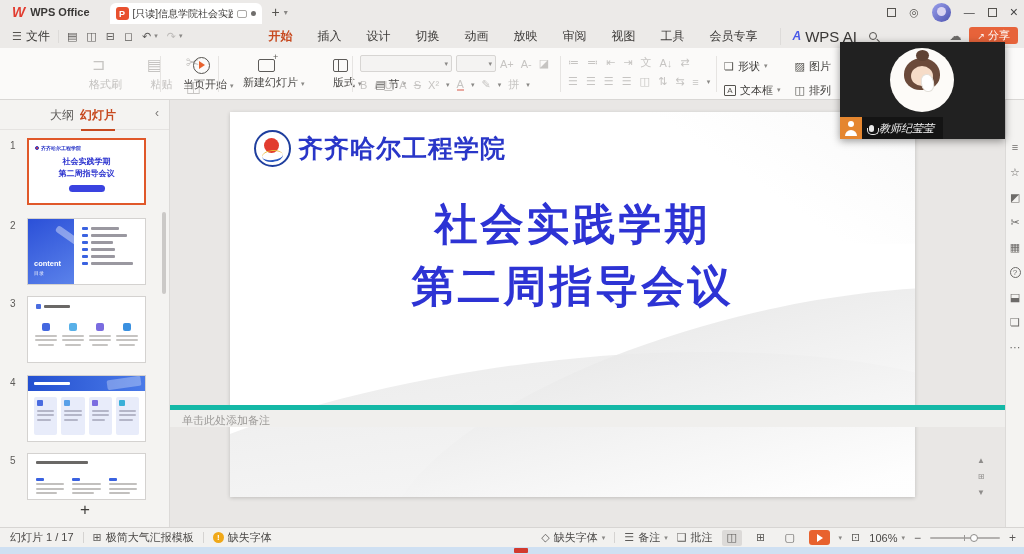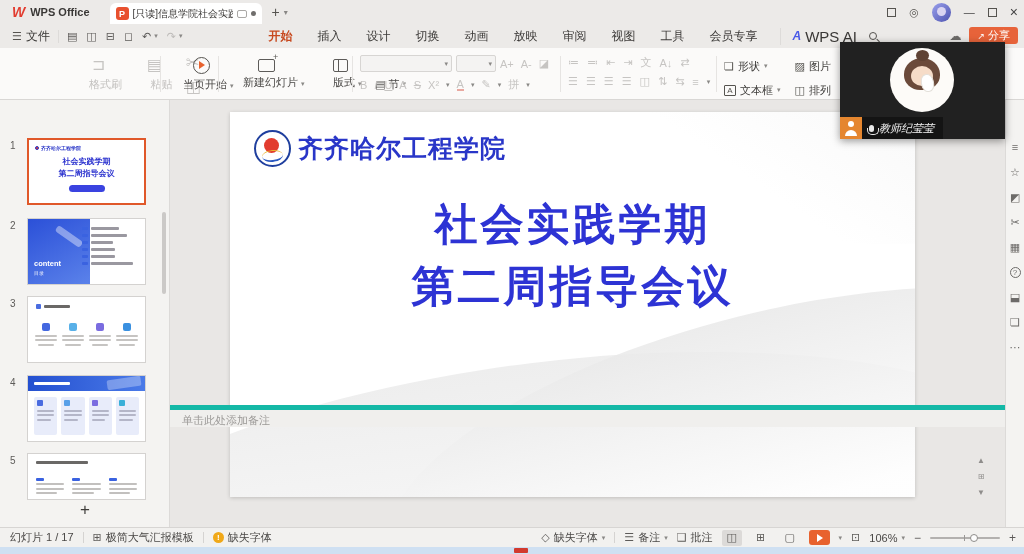--- a/index.html
+++ b/index.html
@@ -95,21 +95,21 @@
   .sp-scroll { position:absolute; left:162px; top:112px; width:4px; height:82px; border-radius:2px; background:#cbc9c7; }
   .add-slide { position:absolute; left:0; width:170px; top:400px; text-align:center; font-size:17px; color:#3e3c3a; }
 
   
   .t1-school { position:absolute; top:5px; left:6px; display:flex; align-items:center; gap:2px; }
   .t1-logo { width:4px; height:4px; border-radius:50%; border:1px solid #2936c8; background:#e23c2f; }
   .t1-school span { font-size:5px; font-weight:700; color:#2936c8; }
   .t1-title { position:absolute; top:16px; left:0; width:100%; text-align:center; font-size:8px; line-height:1.45; font-weight:800; color:#2c33cf; }
   .t1-pill { position:absolute; top:45px; left:50%; transform:translateX(-50%); width:36px; height:7px; border-radius:4px; background:#3a43e0; }
   
-  .t2-left { position:absolute; left:0; top:0; bottom:0; width:62px; background:linear-gradient(150deg,#2b50d8,#5b82ea); }
+  .t2-left { position:absolute; left:0; top:0; bottom:0; width:46px; background:linear-gradient(150deg,#2b50d8,#5b82ea); }
   .t2-word { position:absolute; left:6px; bottom:16px; font-size:7.5px; font-weight:800; color:#fff; }
   .t2-sub { position:absolute; left:6px; bottom:8px; font-size:5px; color:#e8ecfa; }
   .t2-deco { position:absolute; left:26px; top:14px; width:30px; height:7px; background:rgba(255,255,255,.4); border-radius:3px; transform:rotate(35deg); }
   .t2-rows { position:absolute; left:54px; top:8px; right:6px; display:flex; flex-direction:column; gap:4.5px; }
   .t2-row { display:flex; align-items:center; gap:3px; }
   .t2-n { width:6px; height:2.5px; background:#3a62e0; border-radius:1px; flex:none; }
   .t2-b { height:2.5px; background:#9a98a0; border-radius:1px; }
   
   .t3-title { position:absolute; top:7px; left:8px; display:flex; align-items:center; gap:3px; }
   .t3-ic { width:5px; height:5px; border-radius:1px; background:#4a6ce0; }
@@ -384,20 +384,25 @@
     <span class="insitem">
         <span class="ii">◫</span>
         <span>排列</span>
       </span>
   </div>
 </div>
 
 <div class="workspace">
 
   <aside class="slides-panel">
+    <div class="sp-tabs">
+      <span class="sp-tab-outline">大纲</span>
+      <span class="sp-tab-slides">幻灯片</span>
+      <span class="sp-collapse">‹</span>
+    </div>
 
     <span class="thumb-num" style="top:40px;">1</span>
     <div class="thumb selected" style="top:38px;">
       <div class="t1-school">
         <span class="t1-logo"></span>
         <span>齐齐哈尔工程学院</span>
       </div>
       <div class="t1-title">
         <div>社会实践学期</div>
         <div>第二周指导会议</div>

